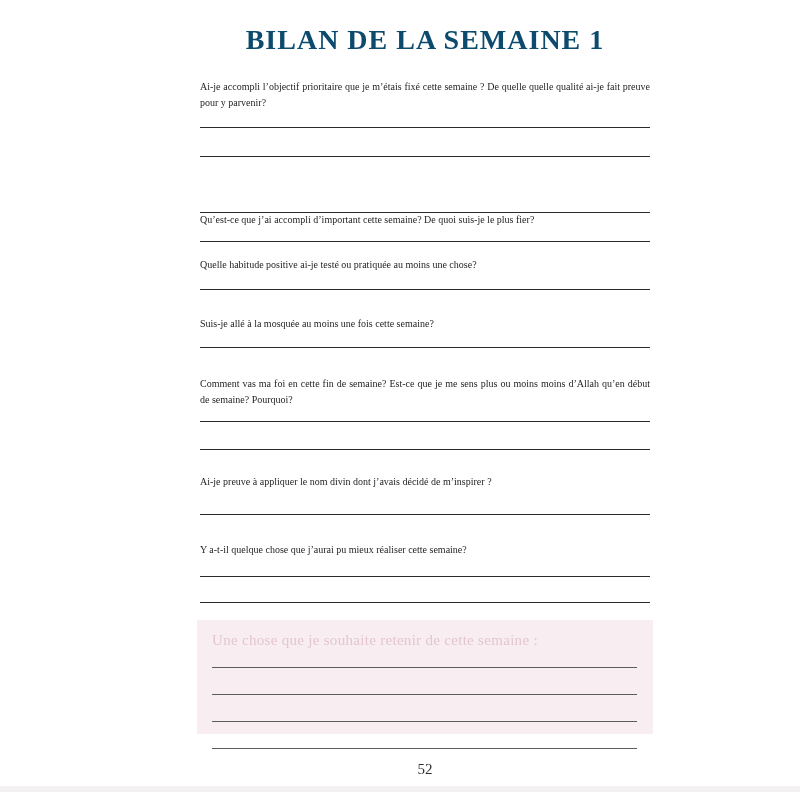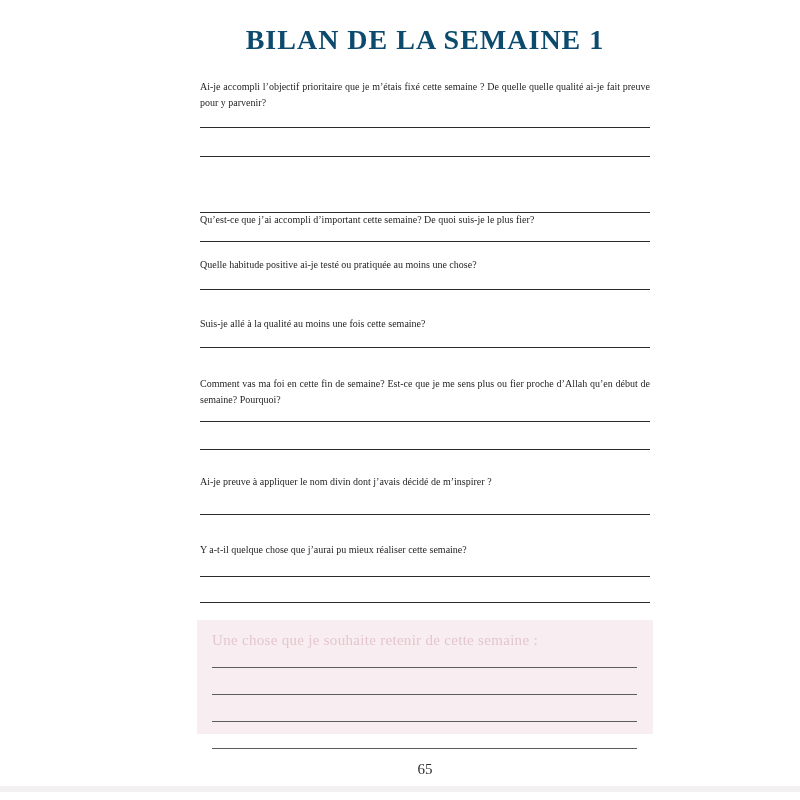--- a/index.html
+++ b/index.html
@@ -91,39 +91,39 @@
   <div class="ans-line" id="q1l1"></div>
   <div class="ans-line" id="q1l2"></div>
 
   <div class="q" id="q2">Qu’est-ce que j’ai accompli d’important cette semaine? De quoi suis-je le plus fier?</div>
   <div class="ans-line" id="q2l1"></div>
   <div class="ans-line" id="q2l2"></div>
 
   <div class="q" id="q3">Quelle habitude positive ai-je testé ou pratiquée au moins une chose?</div>
   <div class="ans-line" id="q3l1"></div>
 
-  <div class="q" id="q4">Suis-je allé à la qualité au moins une fois cette semaine?</div>
+  <div class="q" id="q4">Suis-je allé à la mosquée au moins une fois cette semaine?</div>
   <div class="ans-line" id="q4l1"></div>
 
-  <div class="q" id="q5">Comment vas ma foi en cette fin de semaine? Est-ce que je me sens plus ou fier proche d’Allah qu’en début de semaine? Pourquoi?</div>
+  <div class="q" id="q5">Comment vas ma foi en cette fin de semaine? Est-ce que je me sens plus ou moins moins d’Allah qu’en début de semaine? Pourquoi?</div>
   <div class="ans-line" id="q5l1"></div>
   <div class="ans-line" id="q5l2"></div>
 
   <div class="q" id="q6">Ai-je preuve à appliquer le nom divin dont j’avais décidé de m’inspirer ?</div>
   <div class="ans-line" id="q6l1"></div>
 
   <div class="q" id="q7">Y a-t-il quelque chose que j’aurai pu mieux réaliser cette semaine?</div>
   <div class="ans-line" id="q7l1"></div>
   <div class="ans-line" id="q7l2"></div>
 
   <div class="summary-box">
     <div class="summary-label">Une chose que je souhaite retenir de cette semaine :</div>
     <div class="box-line l1"></div>
     <div class="box-line l2"></div>
     <div class="box-line l3"></div>
     <div class="box-line l4"></div>
   </div>
 
-  <div class="page-number">65</div>
+  <div class="page-number">52</div>
 
   <div class="bottom-edge"></div>
 
 </div>
 
 </body></html>

